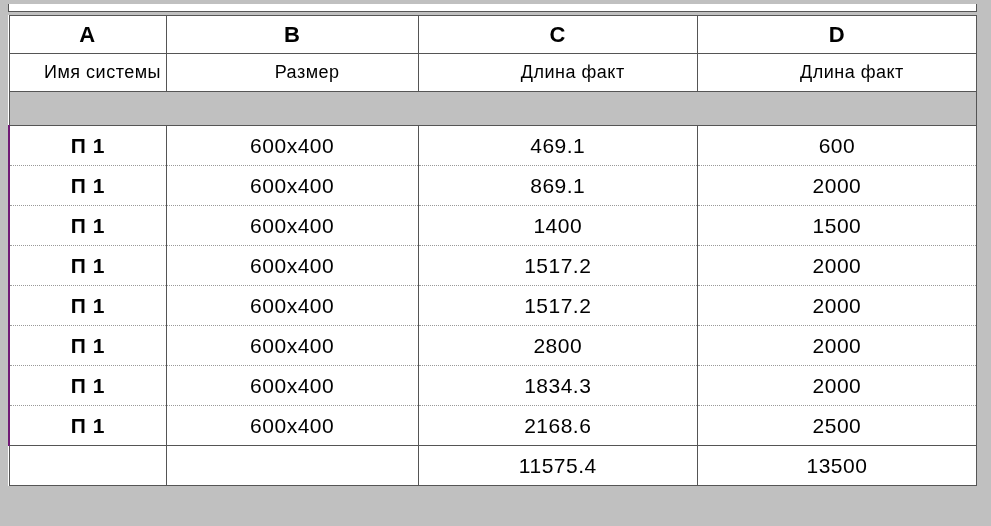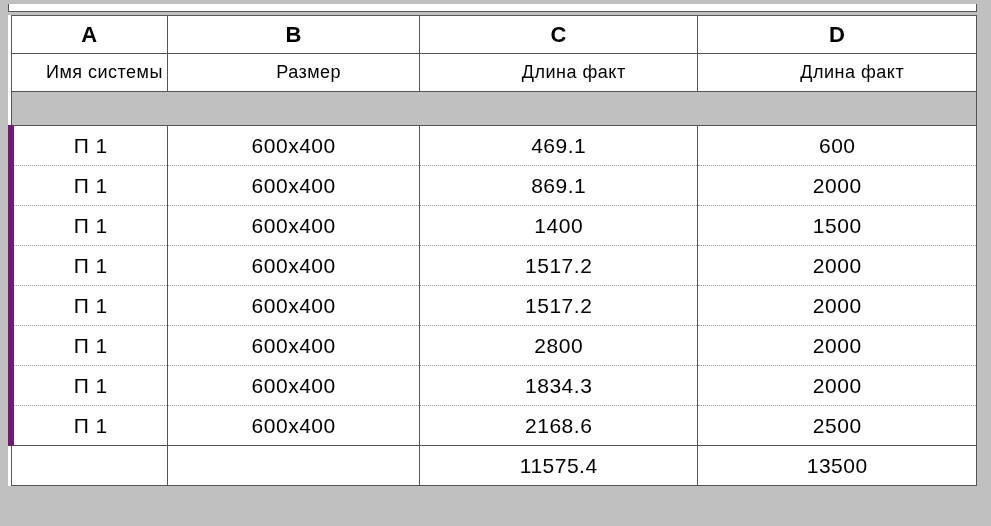--- a/index.html
+++ b/index.html
@@ -57,21 +57,21 @@
       border-right: 1px solid #555;
       padding: 0;
     }
     tbody.data tr td {
       border-left: 1px solid #555;
       border-right: 1px solid #555;
       border-top: 1px dotted #999;
       height: 40px;
     }
     tbody.data tr:first-child td { border-top: 1px solid #555; }
-    tbody.data tr td:first-child { border-left: 6px solid #701a75; }
+    tbody.data tr td:first-child { border-left: 2px solid #701a75; font-weight: bold; }
     tbody.data tr td:last-child { border-right: 1px solid #555; }
     tbody.totals td {
       border: 1px solid #555;
       height: 40px;
       margin-top: 30px;
     }
   </style>
 </head>
 <body>
 

